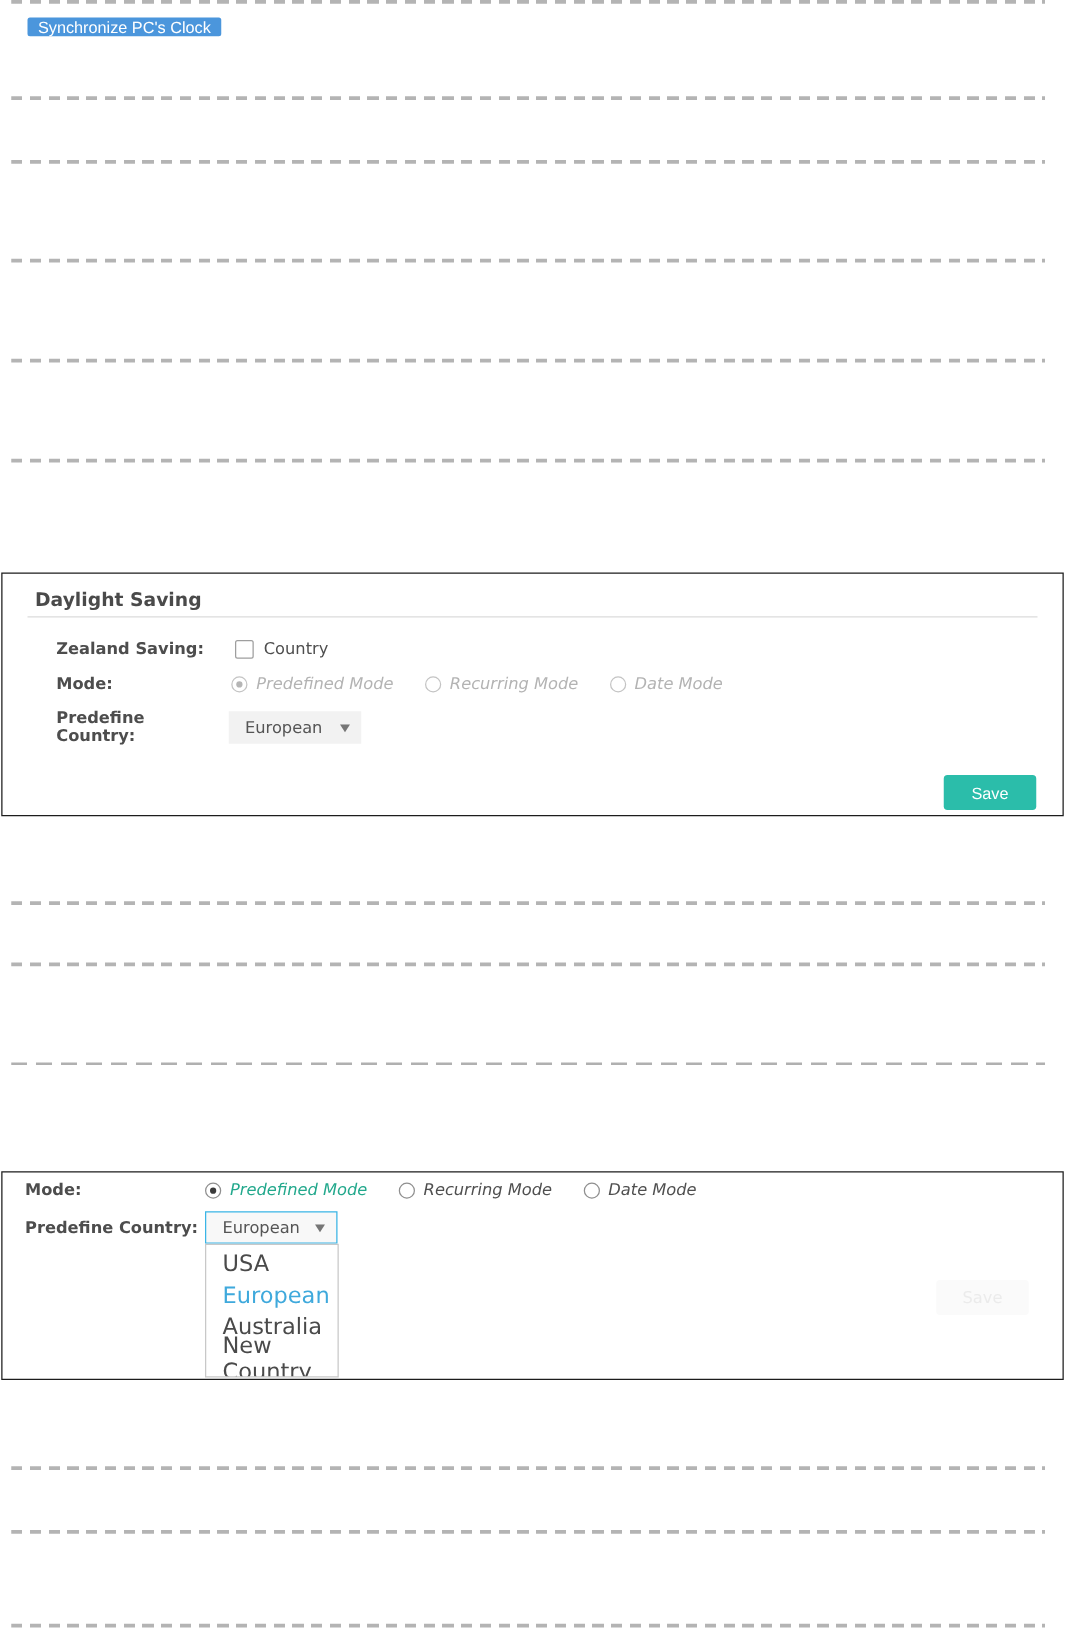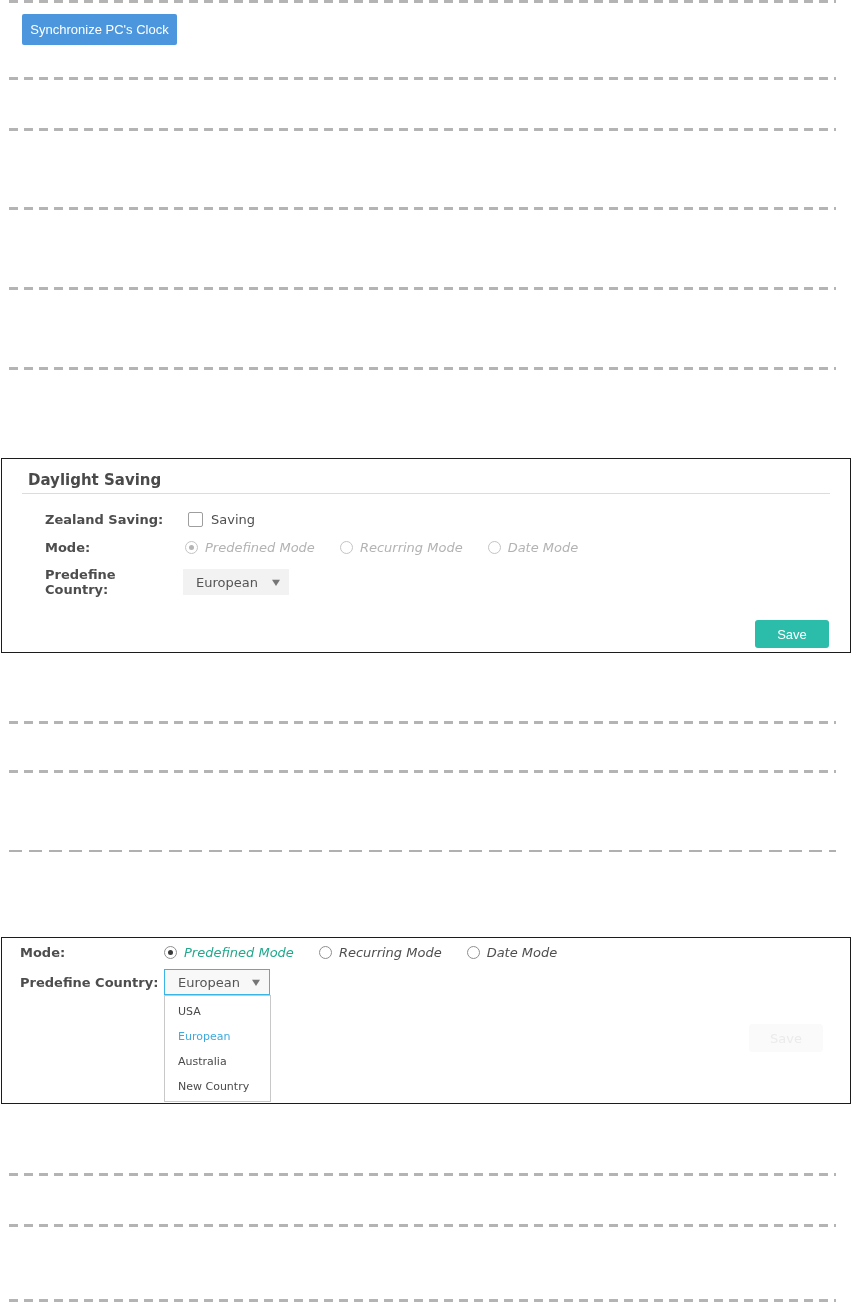--- a/index.html
+++ b/index.html
@@ -6,21 +6,21 @@
   html,body { background:#ffffff; }
   body { font-family:"DejaVu Sans","Liberation Sans",sans-serif; }
   .page { position:relative; width:854px; height:1305px; background:#fff; overflow:hidden; }
 
   
   .dash { position:absolute; left:9px; right:18px; }
   .dash.thick { height:3px; background:repeating-linear-gradient(to right,#b4b4b4 0 9px,transparent 9px 15px); }
   .dash.thin  { height:2px; background:repeating-linear-gradient(to right,#b0b0b0 0 13px,transparent 13px 20px); }
 
   
-  .btn-blue { position:absolute; left:22px; top:14px; width:155px; height:31px;
+  .btn-blue { position:absolute; left:22px; top:14px; width:155px; height:15px;
     background:#4b96dc; color:#fff; font-size:13px; display:flex; align-items:center;
     justify-content:center; border:none; border-radius:2px; cursor:pointer; }
 
   
   .panel { position:absolute; left:1px; width:850px; background:#fff; border:1.5px solid #1c1c1c; }
   .panel1 { top:458px; height:195px; }
   .panel2 { top:937px; height:167px; }
 
   .p-title { position:absolute; left:26px; top:12px; font-size:15px; font-weight:bold; color:#4a4a4a; }
   .p-divider { position:absolute; left:20px; right:20px; top:34px; height:1px; background:#dcdcdc; }
@@ -50,21 +50,21 @@
 
   
   .select { width:106px; height:26px; background:#f2f2f2; display:flex; align-items:center;
     justify-content:space-between; padding:0 10px 0 13px; color:#555; cursor:pointer; flex:none; }
   .select .chev { font-size:8px; color:#767676; transform:scaleX(1.3); }
   .select.focused { background:#f8f8f8; border:1.5px solid #3ab5e6; }
 
   
   .dd-list { position:absolute; left:162px; top:57px; width:107px; height:107px; background:#fff;
     border:1px solid #c8c8c8; padding-top:3px; overflow:hidden; z-index:5; }
-  .dd-item { height:25px; display:flex; align-items:center; padding-left:13px; font-size:11px;
+  .dd-item { height:25px; display:flex; align-items:center; padding-left:13px; font-size:18px;
     color:#4a4a4a; cursor:pointer; }
   .dd-item.selected { color:#3fa9dc; }
 
   
   .btn-teal { position:absolute; width:74px; height:28px; background:#2bbdaa; color:#fff;
     font-size:13px; display:flex; align-items:center; justify-content:center; border:none;
     border-radius:3px; cursor:pointer; }
   .panel1 .btn-teal { left:753px; top:161px; }
   .btn-ghost { position:absolute; left:747px; top:86px; width:74px; height:28px;
     background:#fafafa; color:#ebebeb; font-size:13px; display:flex; align-items:center;
@@ -90,21 +90,21 @@
 
   <button class="btn-blue">Synchronize PC's Clock</button>
 
   <div class="panel panel1">
     <div class="p-title">Daylight Saving</div>
     <div class="p-divider"></div>
 
     <div class="row" style="top:53px;">
       <span class="lbl">Zealand Saving:</span>
       <span class="cb"></span>
-      <span>Saving</span>
+      <span>Country</span>
     </div>
 
     <div class="row dis" style="top:81px;">
       <span class="lbl">Mode:</span>
       <span class="radio-group">
         <span class="radio-opt">
           <span class="rb on"></span>
           <span class="opt-label">Predefined Mode</span>
         </span>
         <span class="radio-opt">

